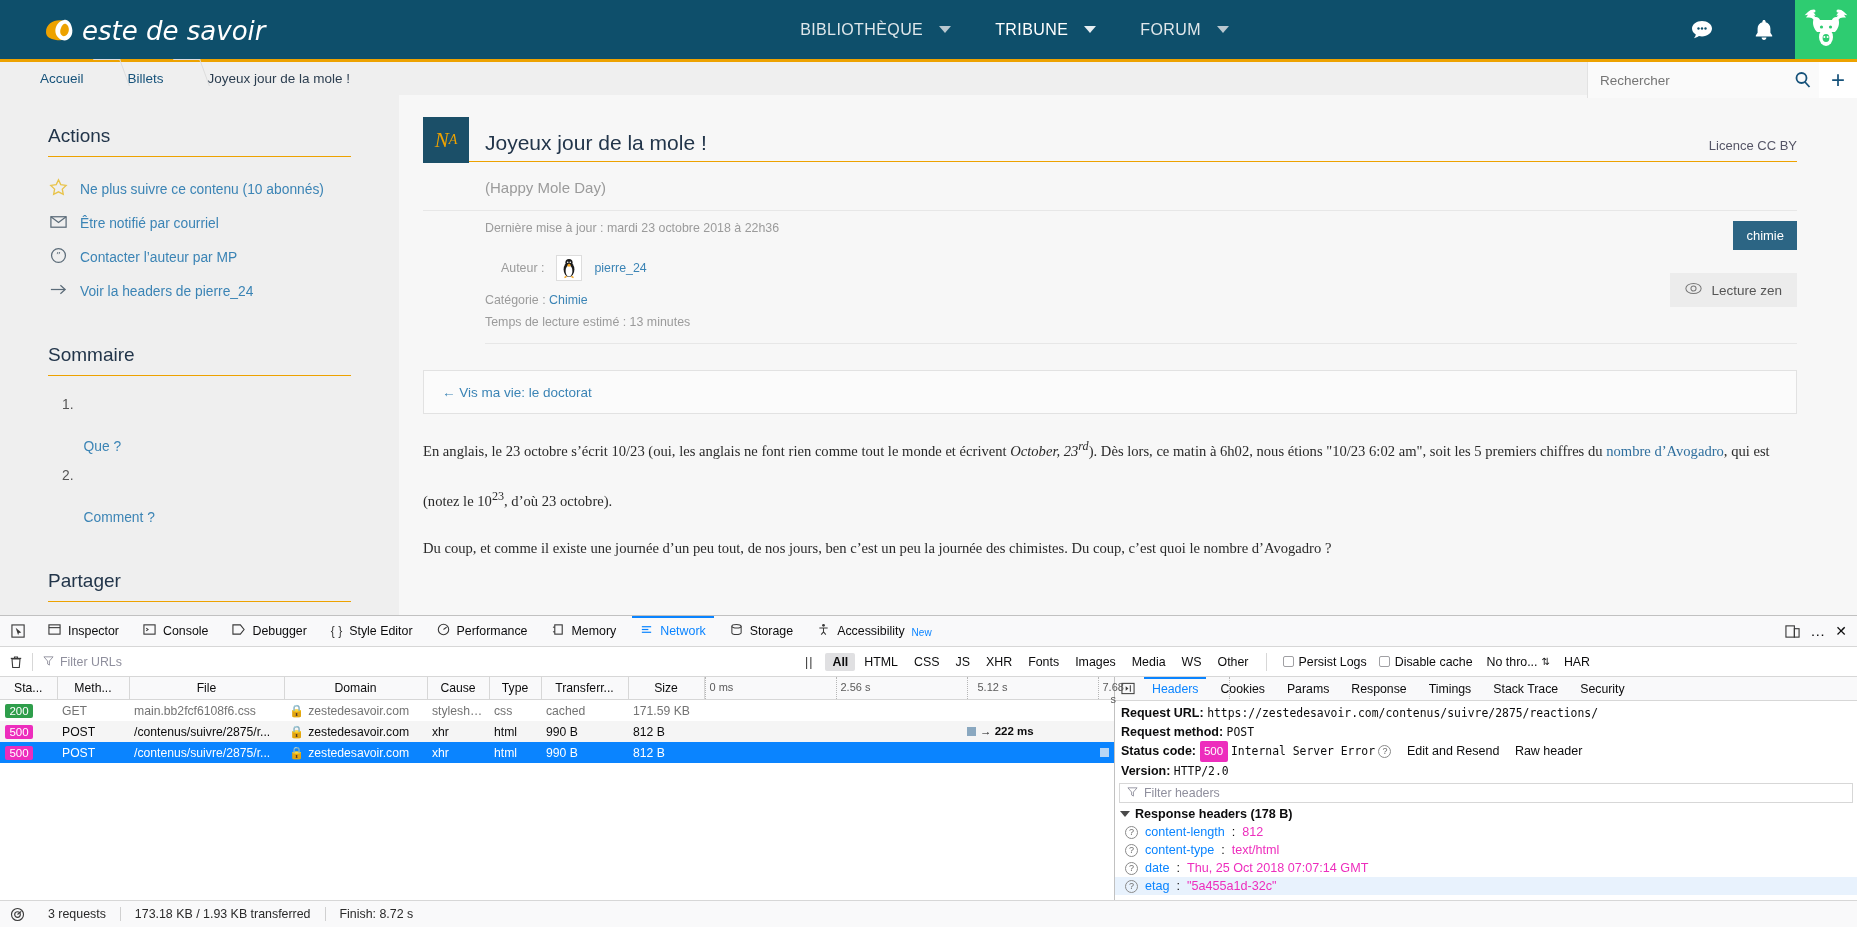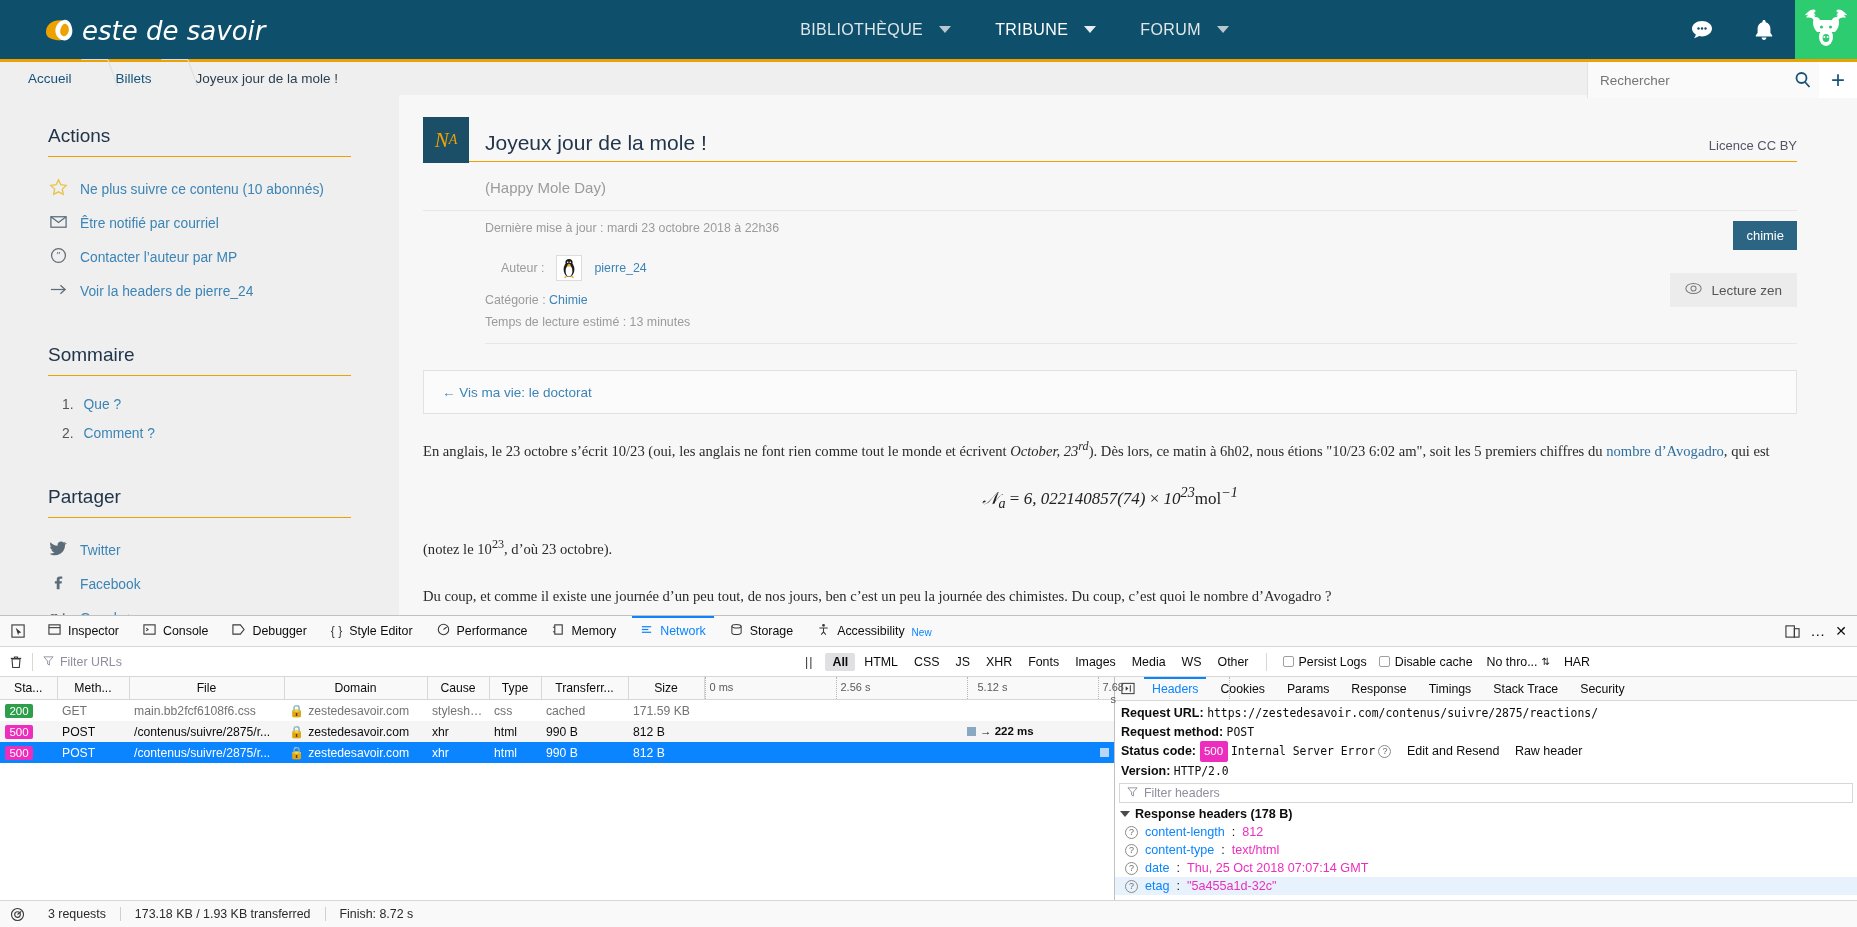--- a/index.html
+++ b/index.html
@@ -39,21 +39,21 @@
   .hdr-right { display:flex; align-items:stretch; }
   .hicon { width:62px; display:flex; align-items:center; justify-content:center; cursor:pointer; }
   .hicon svg{display:block;}
   .avatarbox { width:62px; background:#2ecc71; display:flex; align-items:center; justify-content:center; cursor:pointer; }
 
   
   .crumbbar {
     height:36px; background:#efefef; border-top:3px solid #eda200;
     display:flex; align-items:center; position:relative;
   }
-  .crumbs { display:flex; align-items:center; padding-left:24px; font-size:13.5px; }
+  .crumbs { display:flex; align-items:center; padding-left:36px; font-size:13.5px; }
   .crumb { color:#16527a; cursor:pointer; padding:0 4px; }
   .crumb.last { color:#2c3e50; cursor:default; }
   .crumb-sep { width:36px; height:36px; position:relative; }
   .crumb-sep::after{
     content:""; position:absolute; left:10px; top:-2px; width:26px; height:26px;
     border-right:1px solid #dcdcdc; border-top:1px solid #dcdcdc;
     transform:skewX(20deg);
   }
   .searchwrap { position:absolute; right:0; top:0; height:36px; display:flex; align-items:stretch; }
   .searchbox {
@@ -71,21 +71,21 @@
   .sidebar { width:399px; background:#efefef; padding:18px 0 0 0; flex:none; }
   .side-inner { padding:0 48px 0 48px; }
   .side-h { font-size:19px; color:#22354a; font-weight:400; padding:12px 0 9px 0; border-bottom:1px solid #eda200; }
   .side-list { list-style:none; margin:0; padding:13px 0 26px 0; }
   .side-list li { display:flex; align-items:flex-end; gap:12px; padding:7px 0; font-size:13.8px; }
   .side-list li .txt { color:#3b84b5; cursor:pointer; }
   .side-ico { width:20px; height:20px; display:flex; align-items:center; justify-content:center; flex:none; }
   .toc { list-style:none; counter-reset:toc; margin:0; padding:14px 0 26px 14px; }
   .toc li { display:flex; gap:10px; padding:7px 0; font-size:13.8px; color:#555; }
   .toc li .num { color:#555; }
-  .toc li .txt { color:#3b84b5; cursor:pointer; }
+  .toc li .txt { color:#3b84b5; cursor:pointer;margin-top:42px; }
 
   .content { flex:1; background:#f7f7f7; padding:22px 60px 0 24px; overflow:hidden; }
 
   .art-head { display:flex; align-items:flex-start; }
   .art-thumb {
     width:46px;height:46px;background:#1b4f68;color:#eda200;flex:none;
     display:flex;align-items:center;justify-content:center;
     font-family:"Liberation Serif", serif; font-style:italic; font-size:21px;
   }
   .art-thumb sub{font-size:14px;}
@@ -413,23 +413,20 @@
           <span>Lecture zen</span>
         </div>
       </div>
 
       <div class="prevbox">
         <a>←&nbsp;<span>Vis ma vie: le doctorat</span></a>
       </div>
 
       <p class="para">En anglais, le 23 octobre s’écrit 10/23 (oui, les anglais ne font rien comme tout le monde et écrivent <i>October, 23<sup>rd</sup></i>). Dès lors, ce matin à 6h02, nous étions "10/23 6:02 am", soit les 5 premiers chiffres du <a>nombre d’Avogadro</a>, qui est</p>
 
-      <div class="formula">
-        𝒩<sub>a</sub> <span class="up">=</span> 6, 022140857(74) <span class="up">×</span> 10<sup>23</sup><span class="up">mol</span><sup>−1</sup>
-      </div>
 
       <p class="para">(notez le 10<sup>23</sup>, d’où 23 octobre).</p>
 
       <p class="para">Du coup, et comme il existe une journée d’un peu tout, de nos jours, ben c’est un peu la journée des chimistes. Du coup, c’est quoi le nombre d’Avogadro ?</p>
     </div>
   </div>
 </div>
 
 <div id="devtools">
 

